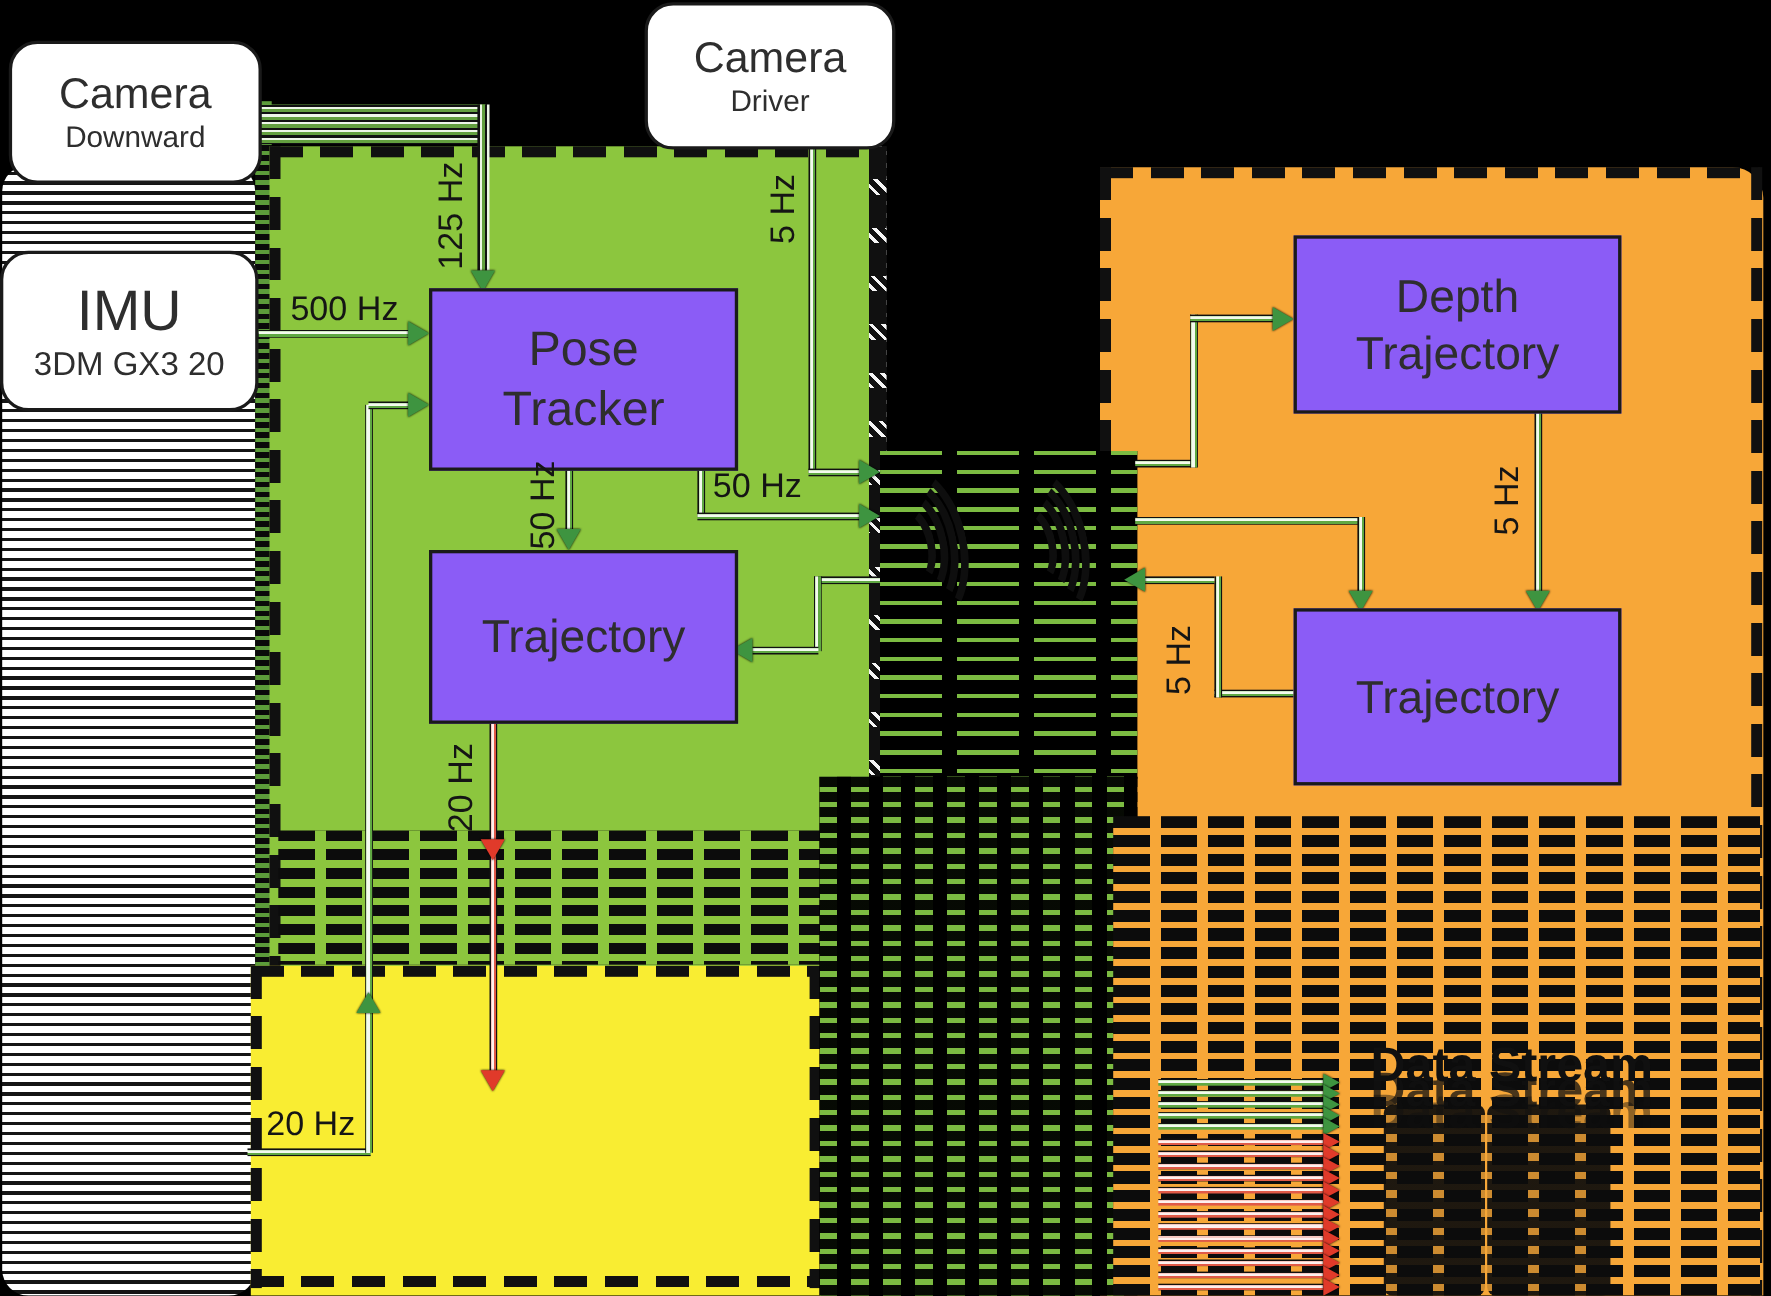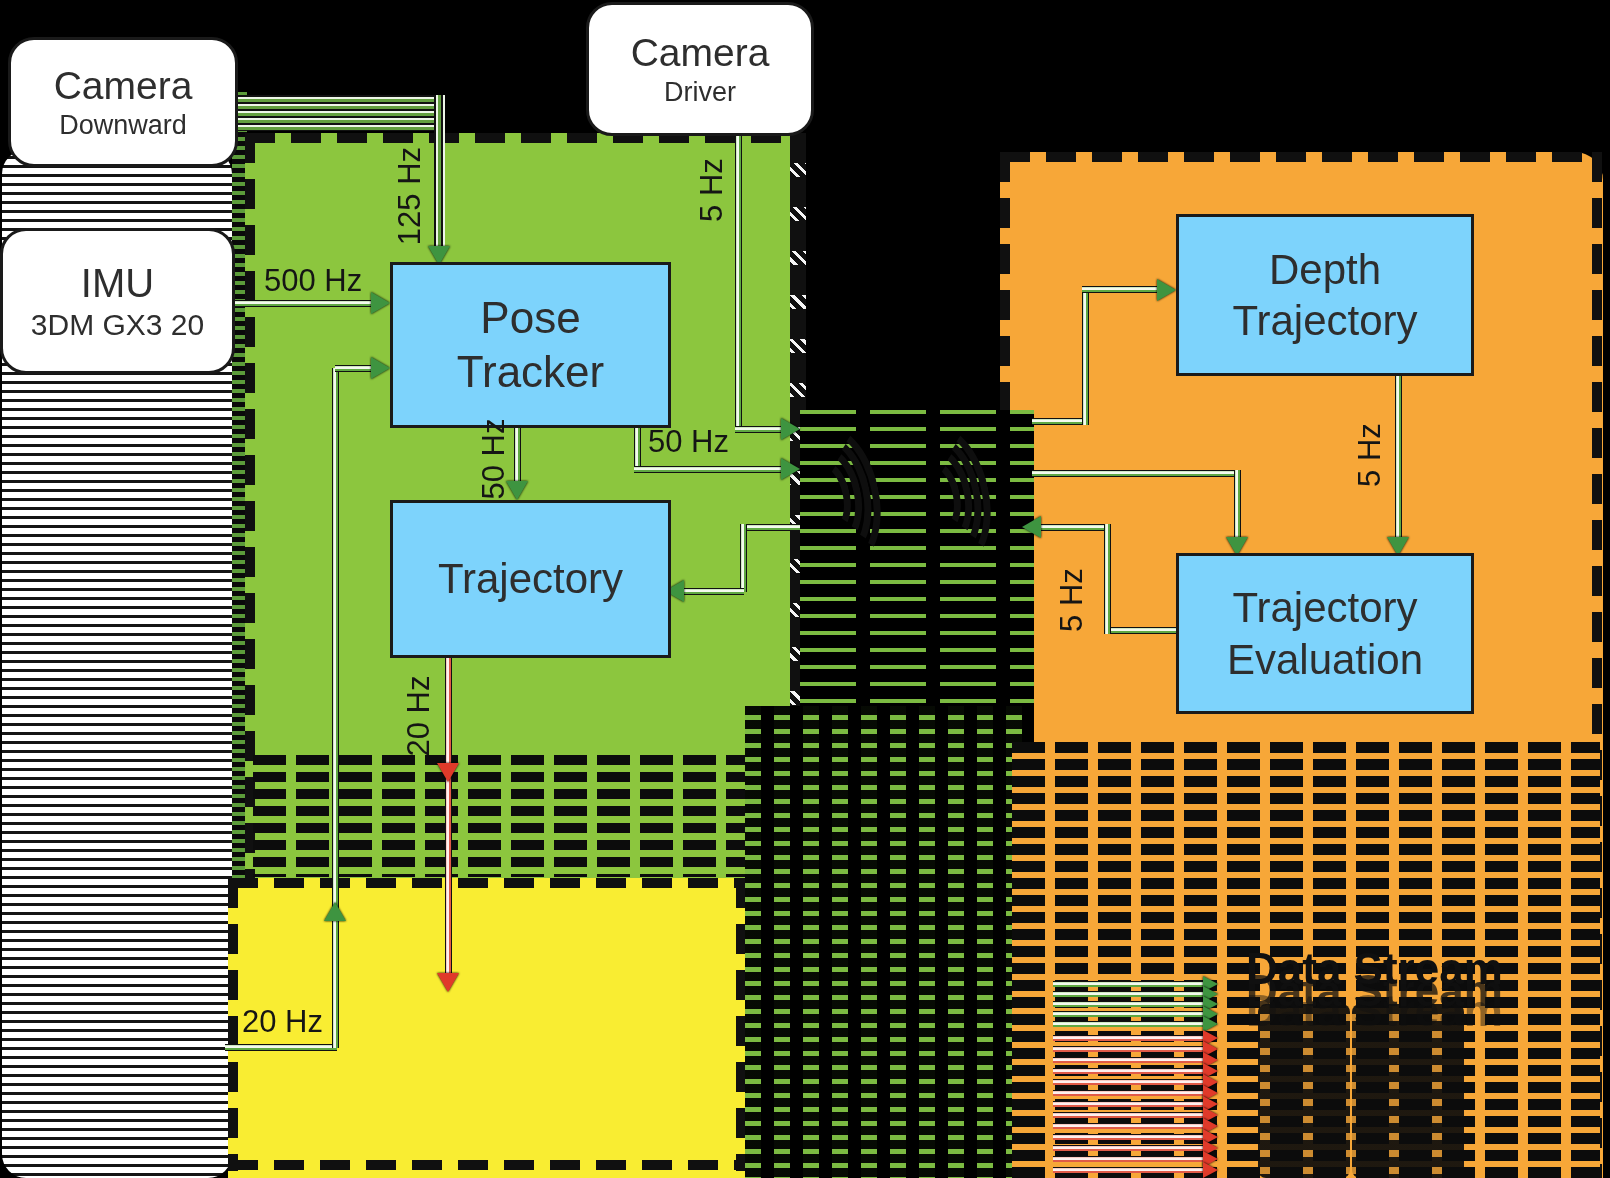--- a/index.html
+++ b/index.html
@@ -16,21 +16,21 @@
   
   .g1{background-image:repeating-linear-gradient(90deg,rgba(140,198,62,0) 0 33px,#8cc63e 33px 43px),repeating-linear-gradient(180deg,#0c0c0c 0 10px,rgba(0,0,0,0) 10px 17px);}
   .g2{background-color:#000;background-image:repeating-linear-gradient(90deg,rgba(0,0,0,0) 0 56px,#000 56px 70px),repeating-linear-gradient(180deg,#7cbb42 0 4px,rgba(0,0,0,0) 4px 17px);}
   .g3{background-color:#000;background-image:repeating-linear-gradient(180deg,rgba(0,0,0,.95) 0 9px,rgba(0,0,0,0) 9px 14px),repeating-linear-gradient(90deg,#7cbb42 0 16px,rgba(0,0,0,0) 16px 29px);}
   .g4{background-image:repeating-linear-gradient(180deg,rgba(247,167,56,0) 0 11px,#f7a738 11px 17px),repeating-linear-gradient(90deg,#0c0c0c 0 33px,rgba(0,0,0,0) 33px 43px);}
   .hatchborder{position:absolute;background-image:repeating-linear-gradient(180deg,#101010 0 30px,rgba(0,0,0,0) 30px 44px),repeating-linear-gradient(45deg,#f5f5f5 0 3px,#101010 3px 8px);}
   .smear{position:absolute;border-radius:8px;background:repeating-linear-gradient(180deg,rgba(12,12,12,.92) 0 10px,rgba(12,12,12,.18) 10px 17px);}
   .wifi{position:absolute;width:80px;height:130px;}
   .arc{position:absolute;border:7px solid #0e0e0e;border-radius:50%;border-color:transparent #0e0e0e transparent transparent;transform:rotate(-12deg);}
   
-  .module{position:absolute;background:#7dd3fc;border:3px solid #1a1a1a;display:flex;flex-direction:column;
+  .module{position:absolute;background:#8b5cf6;border:3px solid #1a1a1a;display:flex;flex-direction:column;
           align-items:center;justify-content:center;text-align:center;line-height:1.22;color:#2e2e2e;}
   .sensor{position:absolute;background:#fff;border:3px solid #1a1a1a;border-radius:26px;display:flex;flex-direction:column;
           align-items:center;justify-content:center;text-align:center;color:#2e2e2e;}
   .t1{font-size:39px;} .t2{font-size:27px;margin-top:2px;}
   
   .shaft-h{position:absolute;height:7px;background:linear-gradient(180deg,#111 0 1px,#cfe8c2 1px 2px,#f4faf0 2px 4px,#5fa843 4px 6px,#111 6px 7px);}
   .shaft-v{position:absolute;width:7px;background:linear-gradient(90deg,#111 0 1px,#cfe8c2 1px 2px,#f4faf0 2px 4px,#5fa843 4px 6px,#111 6px 7px);}
   .shaft-h.red{background:linear-gradient(180deg,#111 0 1px,#f6c9c2 1px 2px,#fdf1ef 2px 4px,#e05a48 4px 6px,#111 6px 7px);}
   .shaft-v.red{background:linear-gradient(90deg,#111 0 1px,#f6c9c2 1px 2px,#fdf1ef 2px 4px,#e05a48 4px 6px,#111 6px 7px);}
   .band-h{position:absolute;background:repeating-linear-gradient(180deg,#111 0 2px,#eef6e8 2px 4px,#63a03f 4px 7px);}
@@ -144,38 +144,37 @@
 
   <div class="sensor" style="left:8px;top:37px;width:224px;height:124px;">
     <div class="t1">Camera</div>
     <div class="t2">Downward</div>
   </div>
   <div class="sensor" style="left:586px;top:2px;width:222px;height:128px;">
     <div class="t1">Camera</div>
     <div class="t2">Driver</div>
   </div>
   <div class="sensor" style="left:0px;top:228px;width:229px;height:140px;">
-    <div class="t1" style="font-size:40px;text-align:right;">IMU</div>
+    <div class="t1" style="font-size:52px;text-align:right;">IMU</div>
     <div class="t2" style="font-size:30px;">3DM GX3 20</div>
   </div>
 
   <div class="module" style="left:390px;top:262px;width:275px;height:160px;font-size:44px;">
     <div>Pose</div>
     <div>Tracker</div>
   </div>
   <div class="module" style="left:390px;top:500px;width:275px;height:152px;font-size:42px;">
     <div>Trajectory</div>
   </div>
   <div class="module" style="left:1176px;top:214px;width:292px;height:156px;font-size:42px;">
     <div>Depth</div>
     <div>Trajectory</div>
   </div>
   <div class="module" style="left:1176px;top:553px;width:292px;height:155px;font-size:42px;">
     <div>Trajectory</div>
-    <div>Evaluation</div>
   </div>
 
   <div class="vlabel" style="left:350px;top:179px;">125 Hz</div>
   <div class="hlabel" style="left:264px;top:263px;">500 Hz</div>
   <div class="vlabel" style="left:652px;top:173px;">5 Hz</div>
   <div class="vlabel" style="left:434px;top:442px;">50 Hz</div>
   <div class="hlabel" style="left:648px;top:424px;">50 Hz</div>
   <div class="hlabel" style="left:242px;top:1004px;">20 Hz</div>
   <div class="vlabel" style="left:359px;top:699px;">20 Hz</div>
   <div class="vlabel" style="left:1310px;top:438px;">5 Hz</div>

